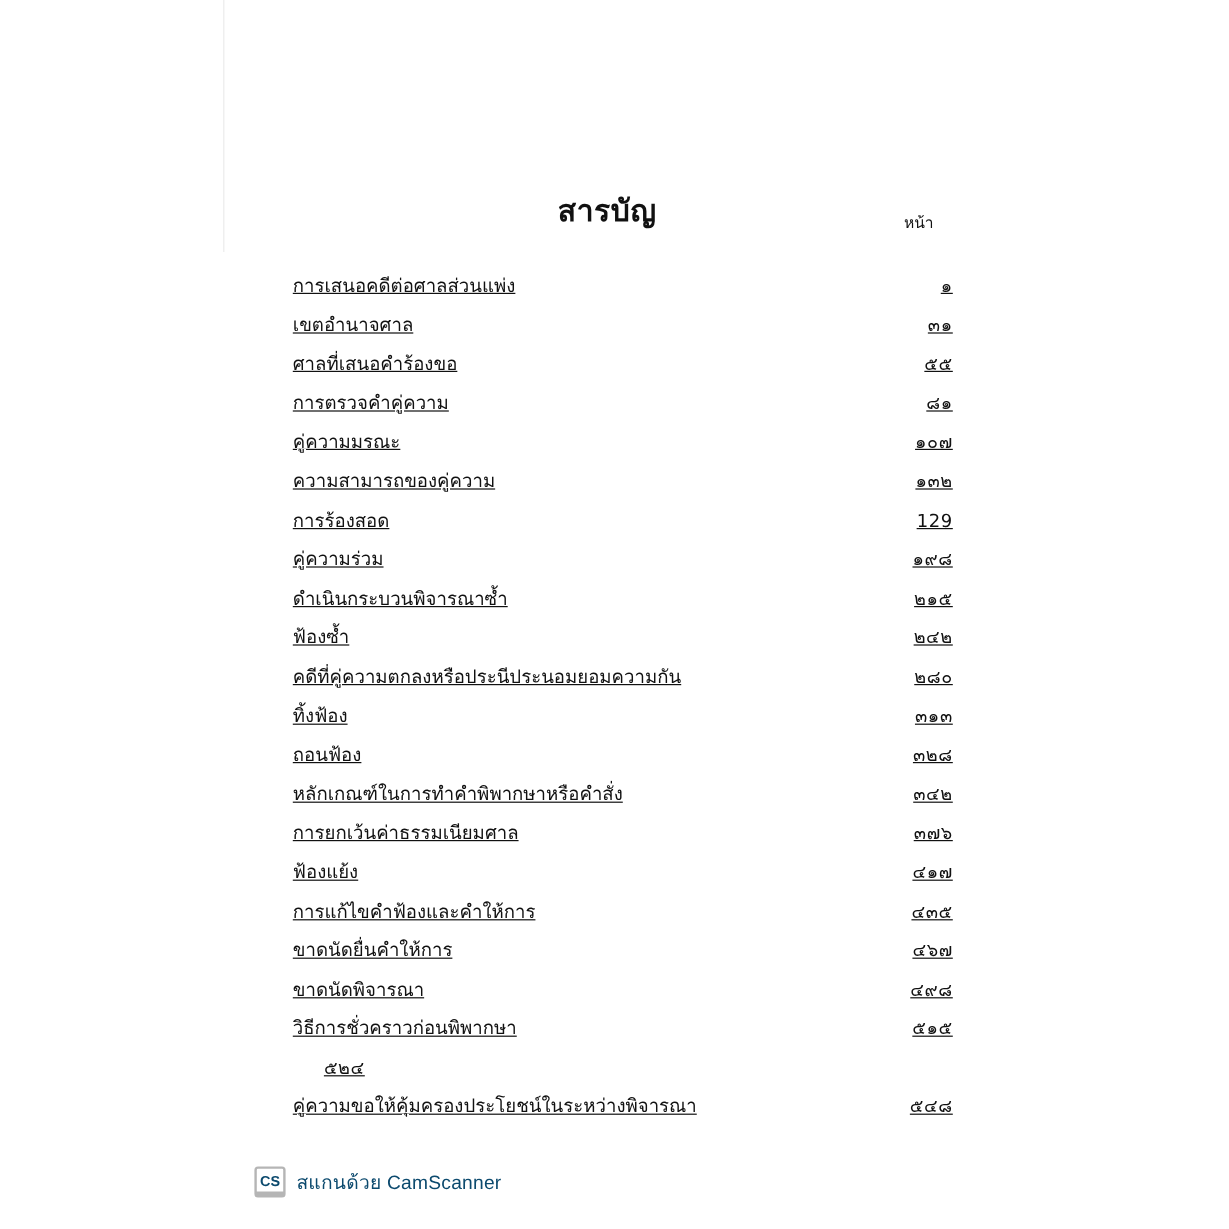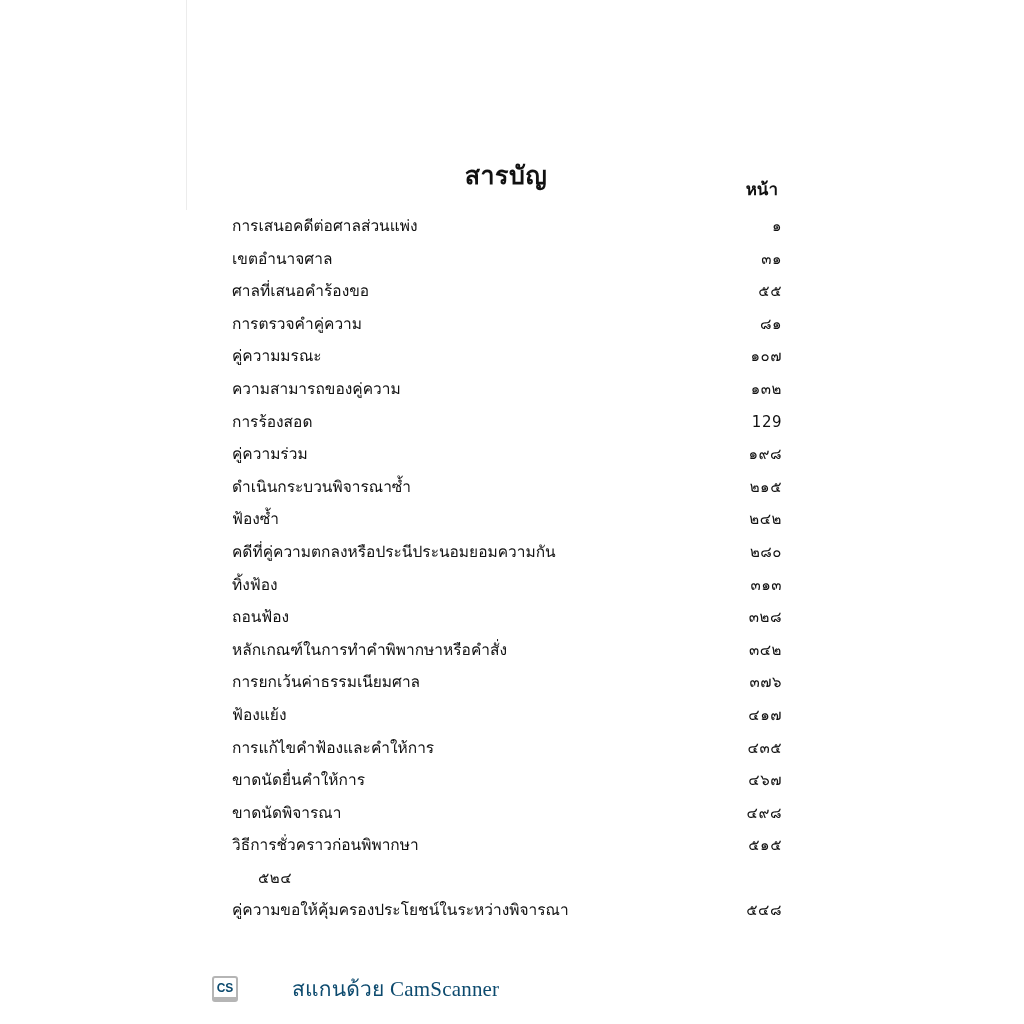--- a/index.html
+++ b/index.html
@@ -31,31 +31,32 @@
       text-align: center;
       font-size: 25px;
       font-weight: bold;
       letter-spacing: 0.5px;
       transform: translateX(-6px);
     }
     .page-col-header {
       position: absolute;
       right: 246px;
       top: 175px;
-      font-size: 17px;
-      font-weight: bold;
+      font-size: 13px;
+      font-weight: normal;
     }
     .toc {
       position: absolute;
       left: 228px;
       top: 206px;
       width: 552px;
-      margin: 4px;
+      margin: 16px;
       padding: 0;
       list-style: none;
+      text-decoration: underline;
     }
     .toc-row {
       position: relative;
       height: 32.6px;
       line-height: 32.6px;
       display: flex;
       justify-content: space-between;
       align-items: center;
     }
     .toc-title {
@@ -85,24 +86,23 @@
       border-radius: 3px;
       box-sizing: border-box;
       font-size: 12px;
       font-weight: bold;
       line-height: 20px;
       text-align: center;
       font-family: "Liberation Sans", sans-serif;
       border-bottom-width: 5px;
     }
     .watermark-text {
-      font-size: 21px;
-      font-family: Liberation Serif, serif;
+      font-size: 16px;
+      font-family: Liberation Sans, sans-serif;
       letter-spacing: 0.2px;
-      margin-left: 45px;
     }
   </style>
 </head>
 <body>
 
 <div class="scan-edge"></div>
 
 <h1 class="title">สารบัญ</h1>
 
 <div class="page-col-header">หน้า</div>

